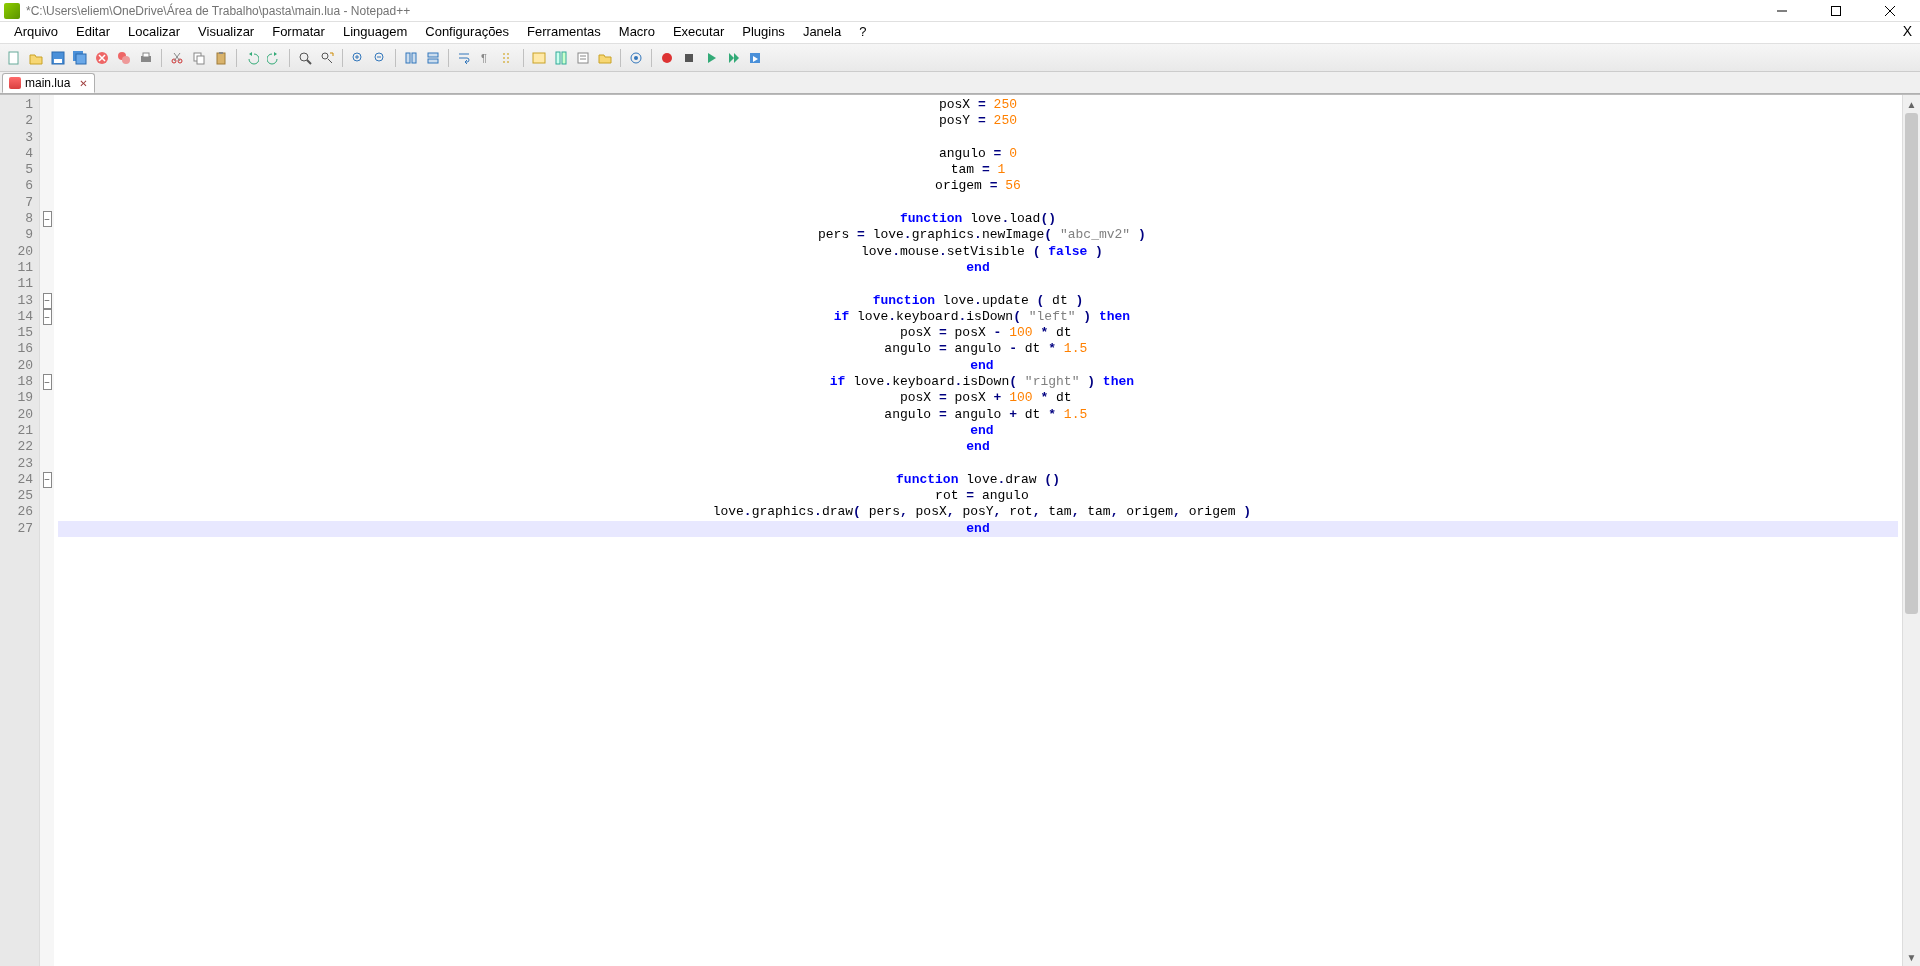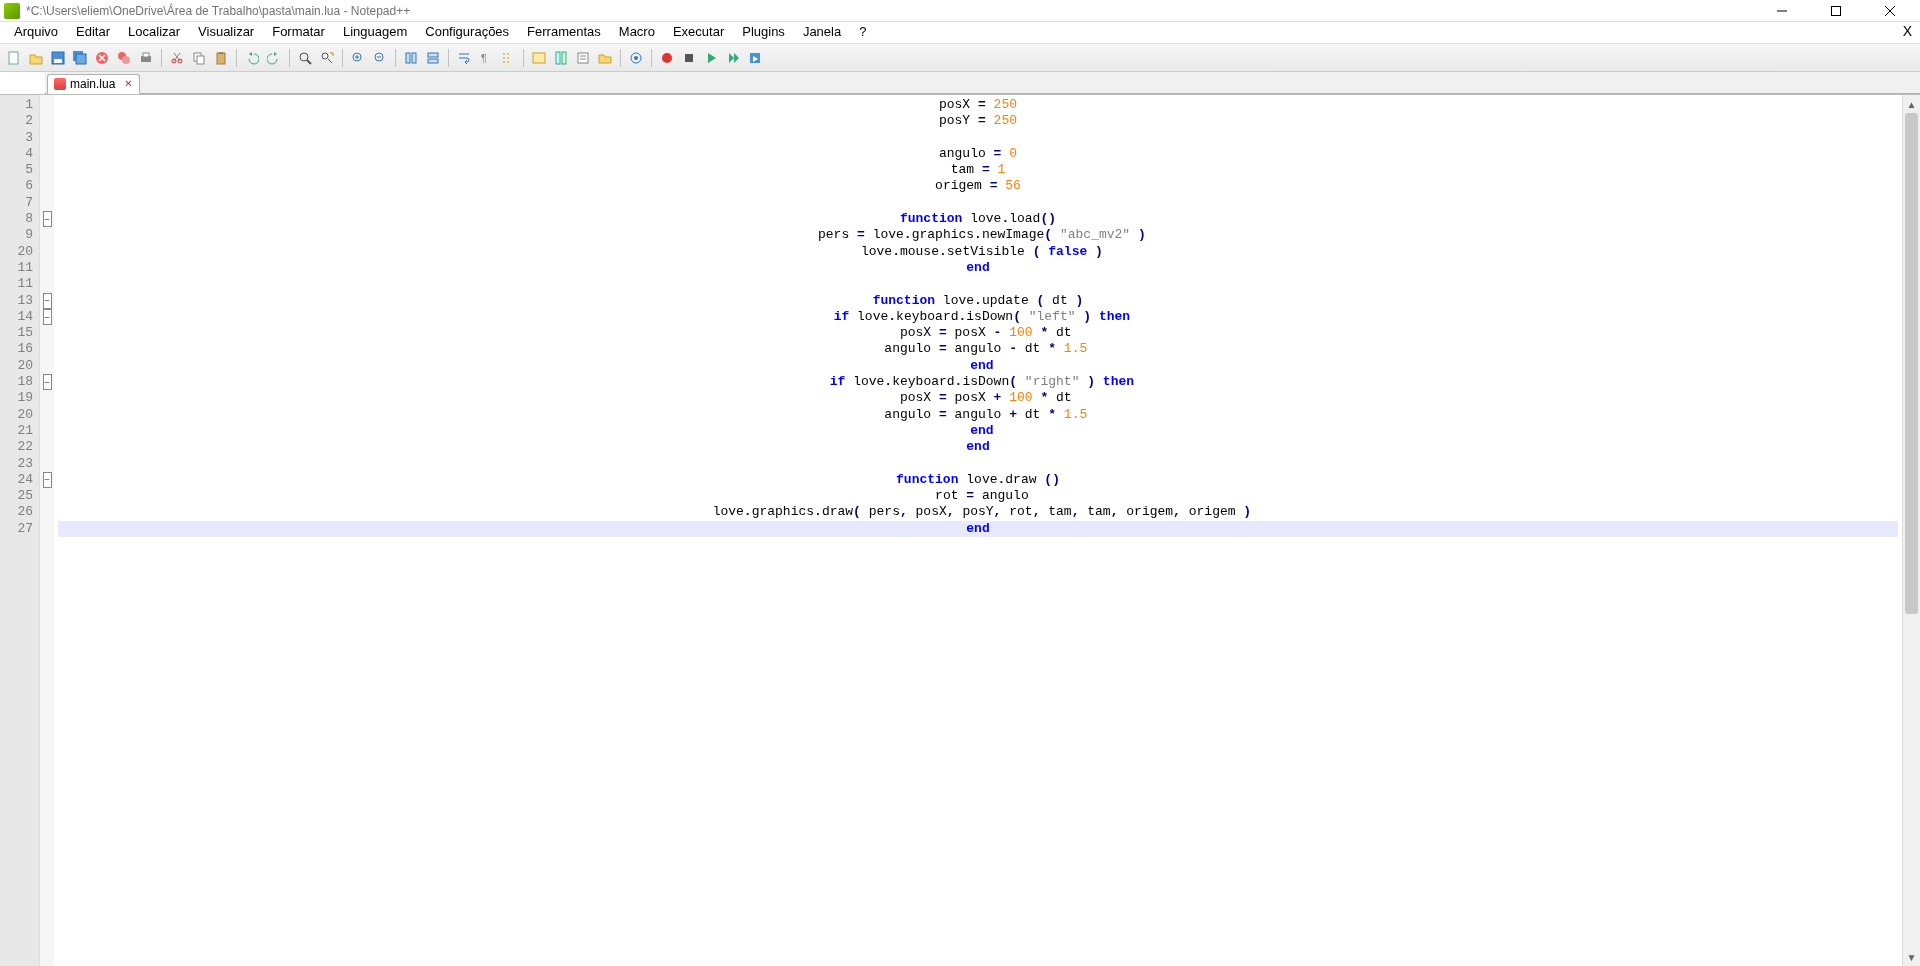--- a/index.html
+++ b/index.html
@@ -78,23 +78,22 @@
     height:18px;
     background:#c0c0c0;
     margin: 0 3px;
   }
 
   .tab-bar {
     height: 22px;
     background: #f0f0f0;
     border-bottom: 1px solid #b0b0b0;
     display:flex;
-    align-items:center;
+    align-items:flex-start;
     padding-left: 2px;
-    margin-left: 45px;
   }
   .tab {
     height: 20px;
     background:#ffffff;
     border:1px solid #b0b0b0;
     border-bottom:1px solid #ffffff;
     border-radius: 3px 3px 0 0;
     padding: 0 6px;
     display:flex;
     align-items:center;

